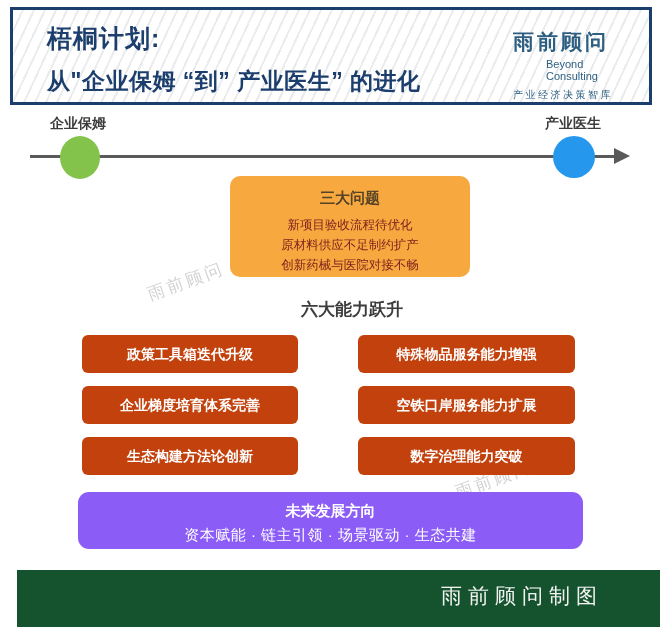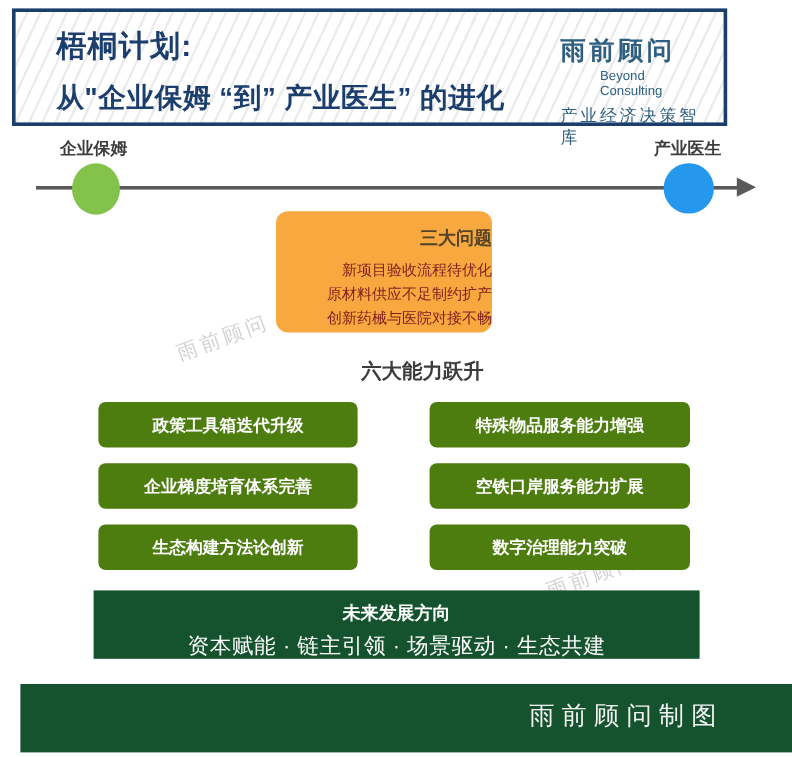--- a/index.html
+++ b/index.html
@@ -2,67 +2,67 @@
 <html><head>
 <meta charset="utf-8">
 <style>
   * { margin:0; padding:0; box-sizing:border-box; }
   html,body { background:#ffffff; }
   body { font-family:"Liberation Sans","DejaVu Sans",sans-serif; }
   .page { position:relative; width:660px; height:631px; background:#fff; overflow:hidden; margin:0; }
 
   
   .header {
-    position:absolute; left:10px; top:7px; width:596px; height:98px;
+    position:absolute; left:10px; top:7px; width:642px; height:98px;
     border:3px solid #1c3e6d;
     background:
       repeating-linear-gradient(115deg, rgba(220,220,220,0) 0 8px, rgba(210,212,215,.45) 8px 10px),
       #ffffff;
     z-index:2;
   }
   .title-block { position:absolute; left:34px; top:12px; }
   .main-title { font-size:25px; font-weight:800; color:#1c3e6d; letter-spacing:1px; }
   .sub-title  { font-size:23px; font-weight:800; color:#1c3e6d; margin-top:11px; letter-spacing:0.5px; }
   .logo-block { position:absolute; right:16px; top:18px; width:120px; text-align:left; color:#2e5f80; }
   .logo-cn { font-family:"DejaVu Serif","Liberation Serif",serif; font-size:21px; font-weight:700; letter-spacing:3px; }
   .logo-en { font-size:11px; margin-top:2px; color:#2e5f80;padding-left:33px; }
-  .logo-tagline { font-size:14px; margin-top:6px; letter-spacing:2.5px; color:#2e5f80; }
+  .logo-tagline { font-size:10px; margin-top:6px; letter-spacing:2.5px; color:#2e5f80; }
 
   
   .tl-label { position:absolute; top:115px; width:90px; text-align:center; font-size:14px; color:#3c3c3c; z-index:2;font-weight:bold; }
   .tl-label.start { left:33px; }
   .tl-label.end   { left:528px; }
   .tl-line { position:absolute; left:30px; top:155px; width:588px; height:3px; background:#5a5a5a; z-index:1; }
   .tl-arrowhead { position:absolute; left:614px; top:148px; width:0; height:0;
     border-left:16px solid #5a5a5a; border-top:8px solid transparent; border-bottom:8px solid transparent; z-index:1; }
   .tl-dot { position:absolute; border-radius:50%; z-index:2; }
   .tl-dot.green { left:60px; top:136px; width:40px; height:43px; background:#84c34b; }
   .tl-dot.blue  { left:553px; top:136px; width:42px; height:42px; background:#2598ee; }
 
   
-  .problems-box { position:absolute; left:230px; top:176px; width:180px; height:101px;
-    background:#f7a940; border-radius:10px; text-align:right; z-index:1; }
+  .problems-box { position:absolute; left:230px; top:176px; width:240px; height:101px;
+    background:#f7a940; border-radius:10px; text-align:center; z-index:1; }
   .problems-title { font-size:15px; font-weight:800; color:#564226; margin-top:13px; }
   .problems-list { margin-top:7px; }
   .problem-item { font-size:12.5px; color:#7f1d1d; line-height:20px; }
 
   
   .cap-title { position:absolute; left:0; top:298px; width:660px; text-align:center;
     font-size:17px; font-weight:800; color:#3c3c3c; z-index:1;padding-left:44px; }
-  .cap-box { position:absolute; height:38px; background:#4d7c0f; border-radius:6px;
+  .cap-box { position:absolute; height:38px; background:#c2410c; border-radius:6px;
     color:#ffffff; font-size:14px; font-weight:700; text-align:center; line-height:38px; z-index:1; }
   .col-l { left:82px;  width:216px; }
   .col-r { left:358px; width:217px; }
   .row-1 { top:335px; } .row-2 { top:386px; } .row-3 { top:437px; }
 
   
   .future-box { position:absolute; left:78px; top:492px; width:505px; height:57px;
-    background:#14532d; border-radius:0; text-align:center; color:#fff; z-index:1; }
+    background:#8b5cf6; border-radius:11px; text-align:center; color:#fff; z-index:1; }
   .future-title { font-size:15px; font-weight:800; margin-top:10px; }
-  .future-sub { font-size:18px; margin-top:5px; letter-spacing:0.5px; }
+  .future-sub { font-size:15px; margin-top:5px; letter-spacing:0.5px; }
 
   
   .footer-bar { position:absolute; left:17px; top:570px; width:652px; height:57px;
     background:#14532d; z-index:2; }
   .footer-credit { position:absolute; right:66px; top:0; height:53px; line-height:53px;
     color:#f2f2f2; font-size:21px; letter-spacing:6px;
     font-family:"DejaVu Serif","Liberation Serif",serif; }
 
   
   .wm { position:absolute; color:#d2d2d2; font-size:17px; letter-spacing:3px;

